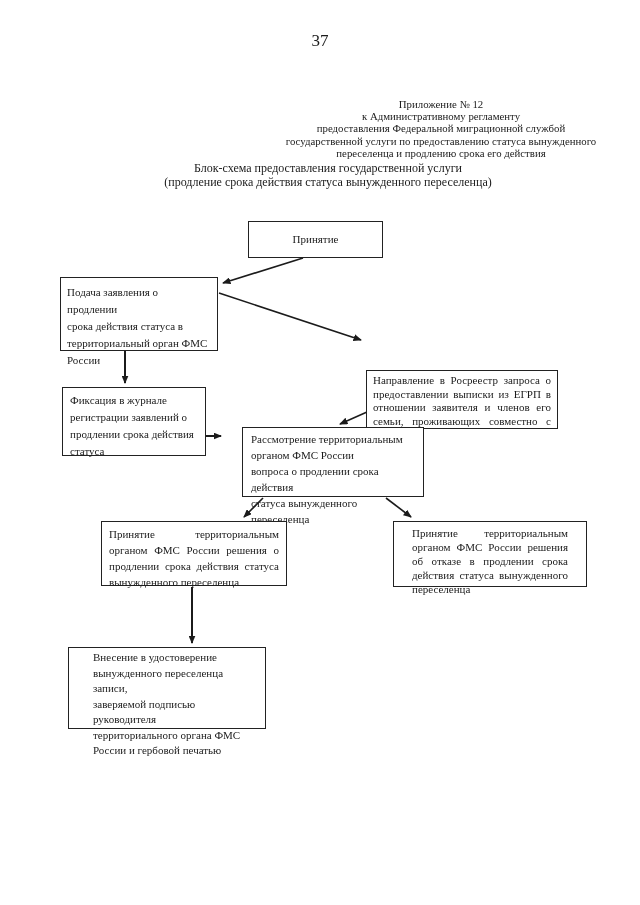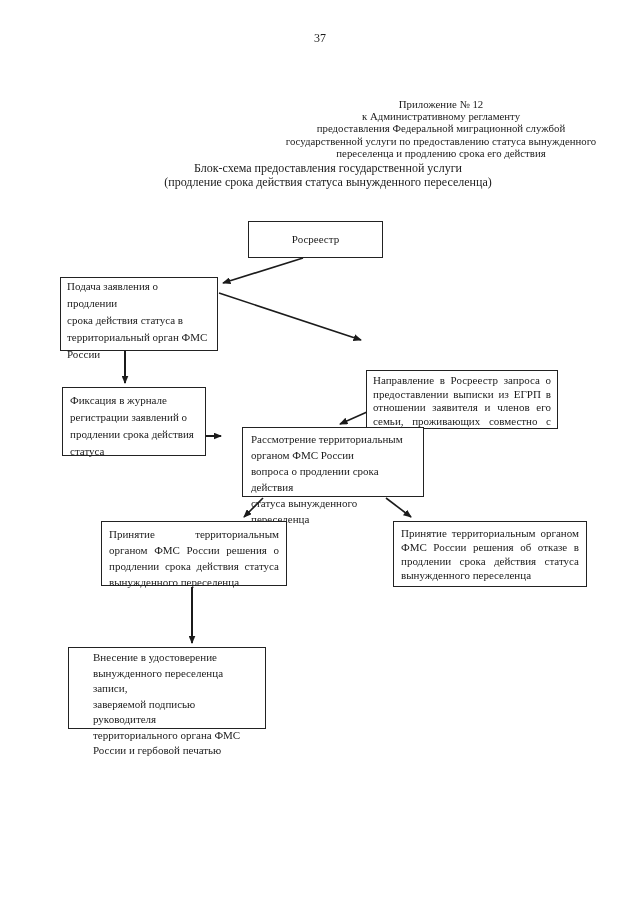--- a/index.html
+++ b/index.html
@@ -6,21 +6,21 @@
   html, body { width: 640px; height: 905px; }
   body {
     position: relative;
     background: #ffffff;
     color: #1b1b1b;
     font-family: "Liberation Serif", "DejaVu Serif", serif;
     overflow: hidden;
   }
   .page-number {
     position: absolute; top: 31px; left: 0; width: 640px;
-    text-align: center; font-size: 12px;
+    text-align: center; font-size: 17px;
   }
   .header-block {
     position: absolute; top: 50px; left: 236px; width: 410px;
     text-align: center; font-size: 10.8px; line-height: 12.2px;
     white-space: pre-line;
     margin-top: 48px;
   }
   .title-block {
     position: absolute; top: 162px; left: 0; width: 656px;
     text-align: center; font-size: 12px; line-height: 13.5px;
@@ -37,26 +37,26 @@
   }
   .node.center { text-align: center; white-space: normal; }
   .node.justify { text-align: justify; white-space: normal; }
   svg.arrows {
     position: absolute; top: 0; left: 0;
     pointer-events: none;
   }
   svg.arrows line { stroke: #1b1b1b; }
 
   #n-zayavitel   { left: 248px; top: 221px; width: 135px; height: 37px; line-height: 34px; }
-  #n-podacha     { left: 60px;  top: 277px; width: 158px; height: 74px; padding: 0 6px; }
+  #n-podacha     { left: 60px;  top: 277px; width: 158px; height: 74px; padding: 6px 6px; }
   #n-napravlenie { left: 366px; top: 322px; width: 192px; height: 59px; padding: 3px 6px; line-height: 13.5px; margin-top: 48px; }
   #n-fiksacia    { left: 62px;  top: 387px; width: 144px; height: 69px; padding: 4px 7px; }
   #n-rassmotrenie{ left: 225px; top: 427px; width: 182px; height: 70px; padding: 3px 8px; line-height: 16px; margin-left: 17px; }
   #n-prinyatie-prodlenie { left: 101px; top: 521px; width: 186px; height: 65px; padding: 4px 7px; line-height: 16px; }
-  #n-prinyatie-otkaz     { left: 393px; top: 521px; width: 194px; height: 66px; padding: 4px 7px; line-height: 14px; }
+  #n-prinyatie-otkaz     { left: 393px; top: 521px; width: 194px; height: 66px; padding: 4px 18px; line-height: 14px; }
   #n-vnesenie    { left: 68px;  top: 647px; width: 198px; height: 82px; padding: 2px 24px; line-height: 15.5px; }
 </style>
 </head>
 <body>
 
 <div class="page-number">37</div>
 
 <div class="header-block">Приложение № 12
 к Административному регламенту
 предоставления Федеральной миграционной службой
@@ -80,21 +80,21 @@
     <line x1="303" y1="258" x2="223" y2="283" stroke-width="1.6" marker-end="url(#ah)"></line>
     <line x1="219" y1="293" x2="361" y2="340" stroke-width="1.6" marker-end="url(#ah)"></line>
     <line x1="125" y1="351" x2="125" y2="383" stroke-width="2" marker-end="url(#ah)"></line>
     <line x1="205" y1="436" x2="221" y2="436" stroke-width="2" marker-end="url(#ah)"></line>
     <line x1="430" y1="384" x2="340" y2="424" stroke-width="1.6" marker-start="url(#ahs)" marker-end="url(#ah)"></line>
     <line x1="263" y1="498" x2="244" y2="517" stroke-width="1.6" marker-end="url(#ah)"></line>
     <line x1="386" y1="498" x2="411" y2="517" stroke-width="1.6" marker-end="url(#ah)"></line>
     <line x1="192" y1="587" x2="192" y2="643" stroke-width="2" marker-end="url(#ah)"></line>
   </svg>
 
-  <div class="node center" id="n-zayavitel">Росреестр</div>
+  <div class="node center" id="n-zayavitel">Принятие</div>
 
   <div class="node" id="n-podacha">Подача заявления о продлении
 срока действия статуса в
 территориальный орган ФМС
 России</div>
 
   <div class="node justify" id="n-napravlenie">Направление в Росреестр запроса о предоставлении выписки из ЕГРП в отношении заявителя и членов его семьи, проживающих совместно с ним</div>
 
   <div class="node" id="n-fiksacia">Фиксация в журнале
 регистрации заявлений о

